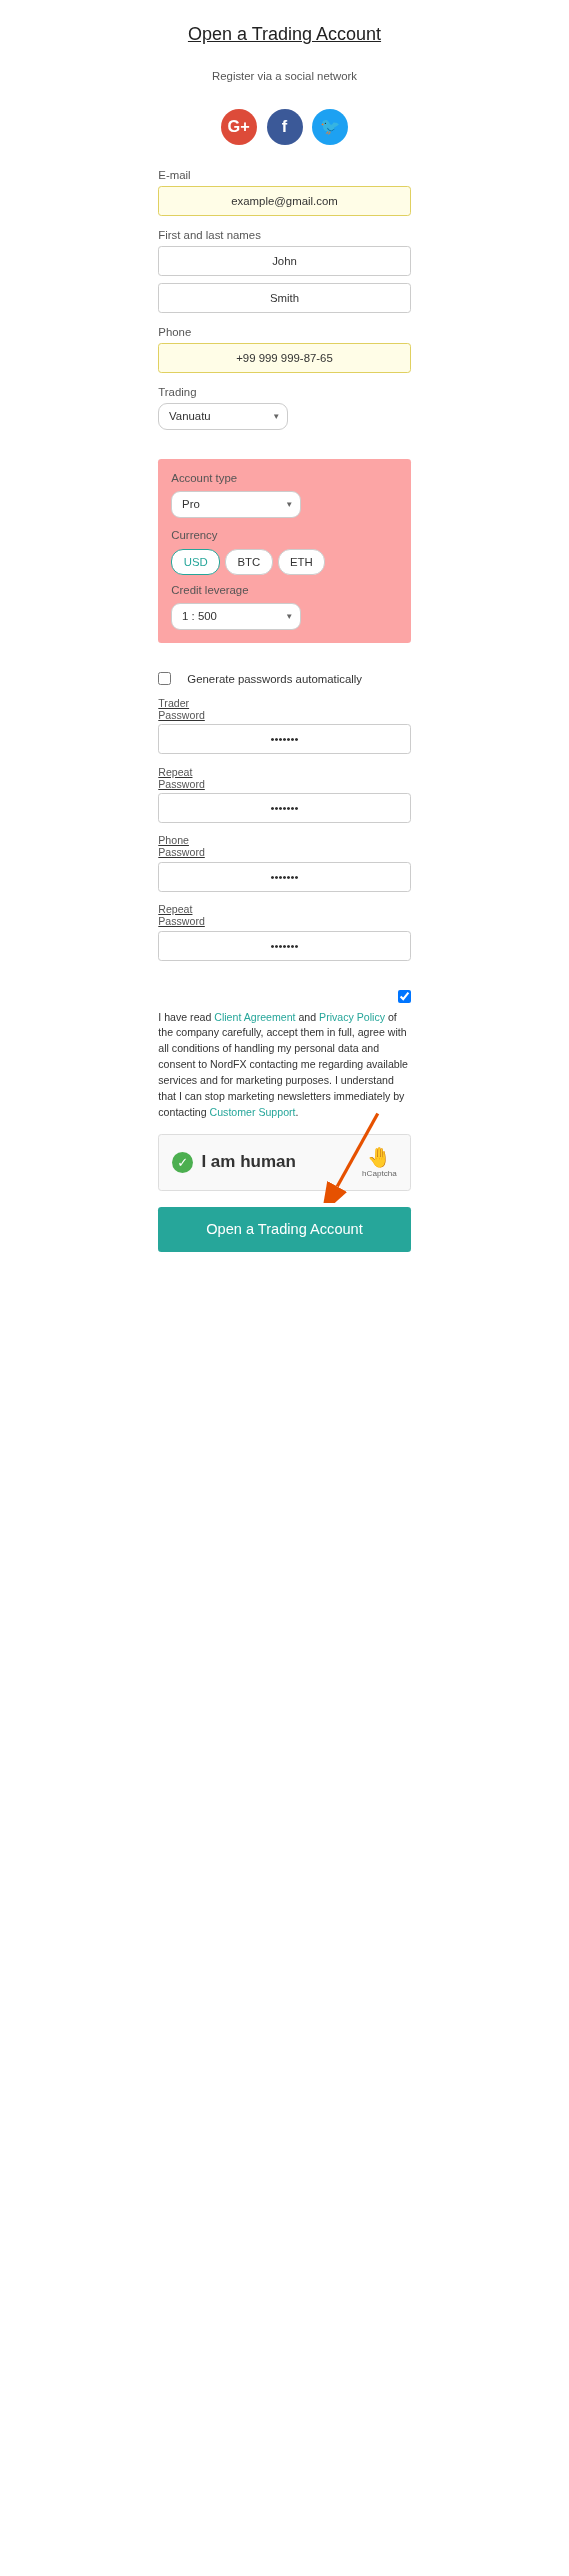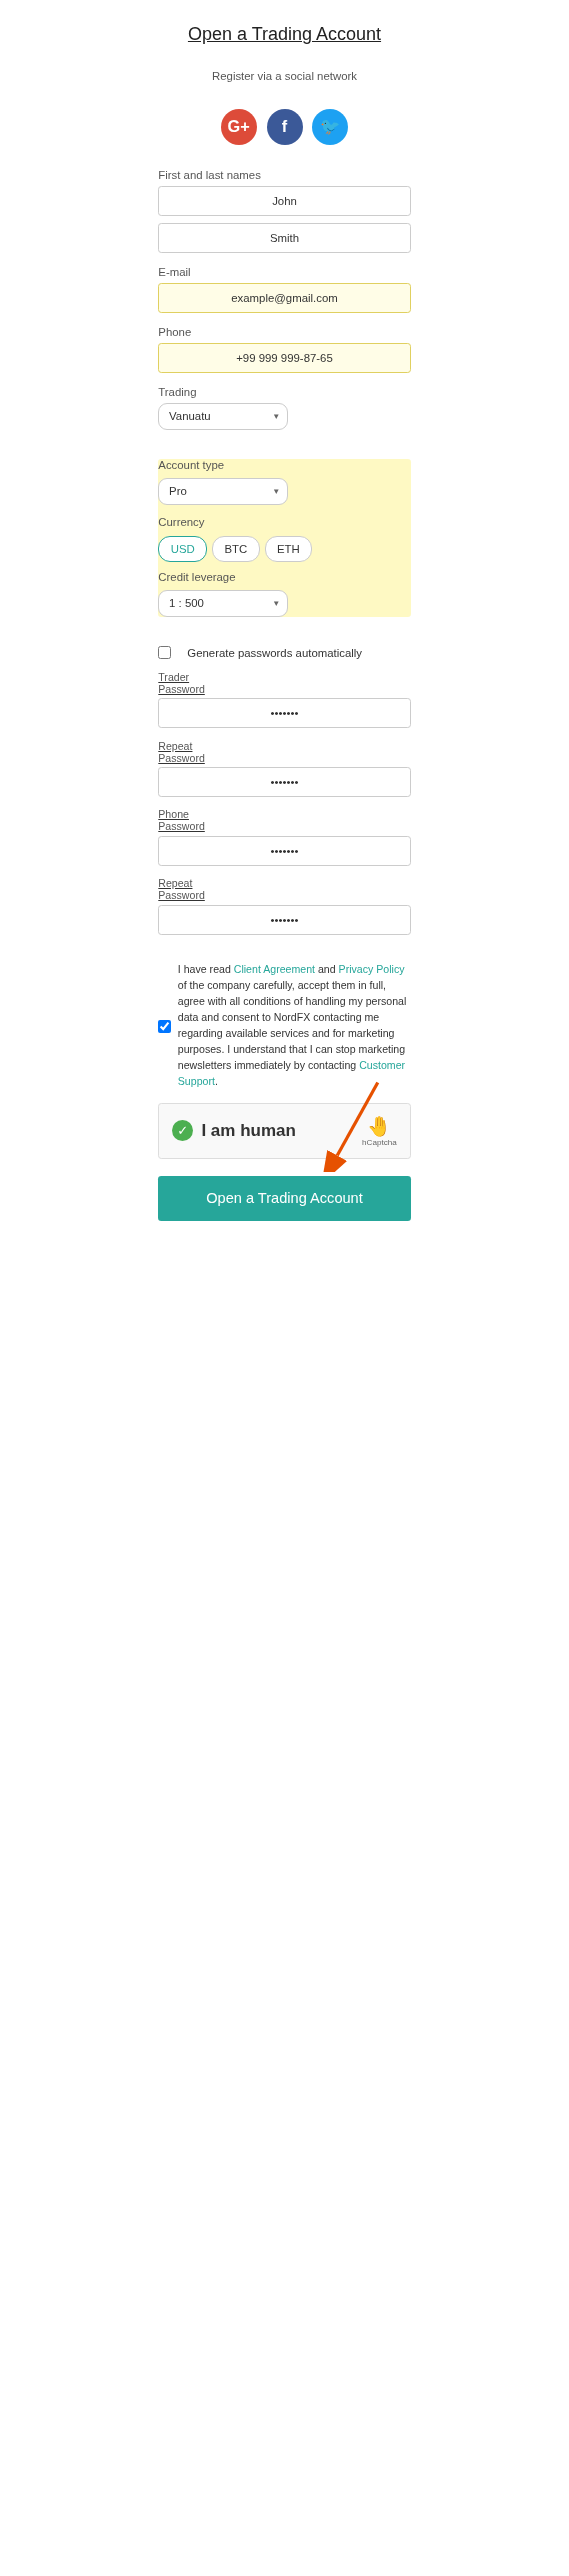--- a/index.html
+++ b/index.html
@@ -102,21 +102,22 @@
       position: absolute;
       right: 8.1px;
       top: 50%;
       transform: translateY(-50%);
       font-size: 8.1px;
       color: #666;
       pointer-events: none;
     }
 
     .account-section {
-      background: #fef9c3;
+      background: #fca5a5;
+      padding: 13px;
       border-radius: 3.3px;
       margin-bottom: 13px;
     }
     .account-section .field-label {
       margin-bottom: 6.5px;
     }
 
     .currency-group {
       display: flex;
       gap: 4.9px;
@@ -138,23 +139,24 @@
     }
 
     .leverage-section {
       margin-top: 9.8px;
     }
 
     .divider { height: 16.3px; }
 
     .checkbox-row {
       display: flex;
-      align-items: center;
+      align-items: flex-end;
       gap: 6.5px;
       margin-bottom: 13px;
+      flex-direction: column;
     }
     .checkbox-row input[type="checkbox"] {
       margin-top: 1.6px;
       width: 13px;
       height: 13px;
       flex-shrink: 0;
       cursor: pointer;
     }
     .checkbox-label {
       font-size: 10.6px;
@@ -282,28 +284,28 @@
   <div class="social-section">
     <div class="social-label">Register via a social network</div>
     <div class="social-icons">
       <button class="social-btn google">G+</button>
       <button class="social-btn facebook">f</button>
       <button class="social-btn twitter">🐦</button>
     </div>
   </div>
 
   <div class="form-section">
+    <label class="field-label">E-mail</label>
+    <input type="email" class="text-input highlight" value="example@gmail.com" style="">
+  </div>
+
+  <div class="form-section">
     <label class="field-label">First and last names</label>
     <input type="text" class="text-input" value="John" style="">
     <input type="text" class="text-input" value="Smith" style="">
-  </div>
-
-  <div class="form-section">
-    <label class="field-label">E-mail</label>
-    <input type="email" class="text-input highlight" value="example@gmail.com" style="">
   </div>
 
   <div class="form-section">
     <label class="field-label">Phone</label>
     <input type="tel" class="text-input highlight" value="+99 999 999-87-65" style="">
   </div>
 
   <div class="form-section">
     <label class="field-label">Trading</label>
     <div class="select-wrapper">

